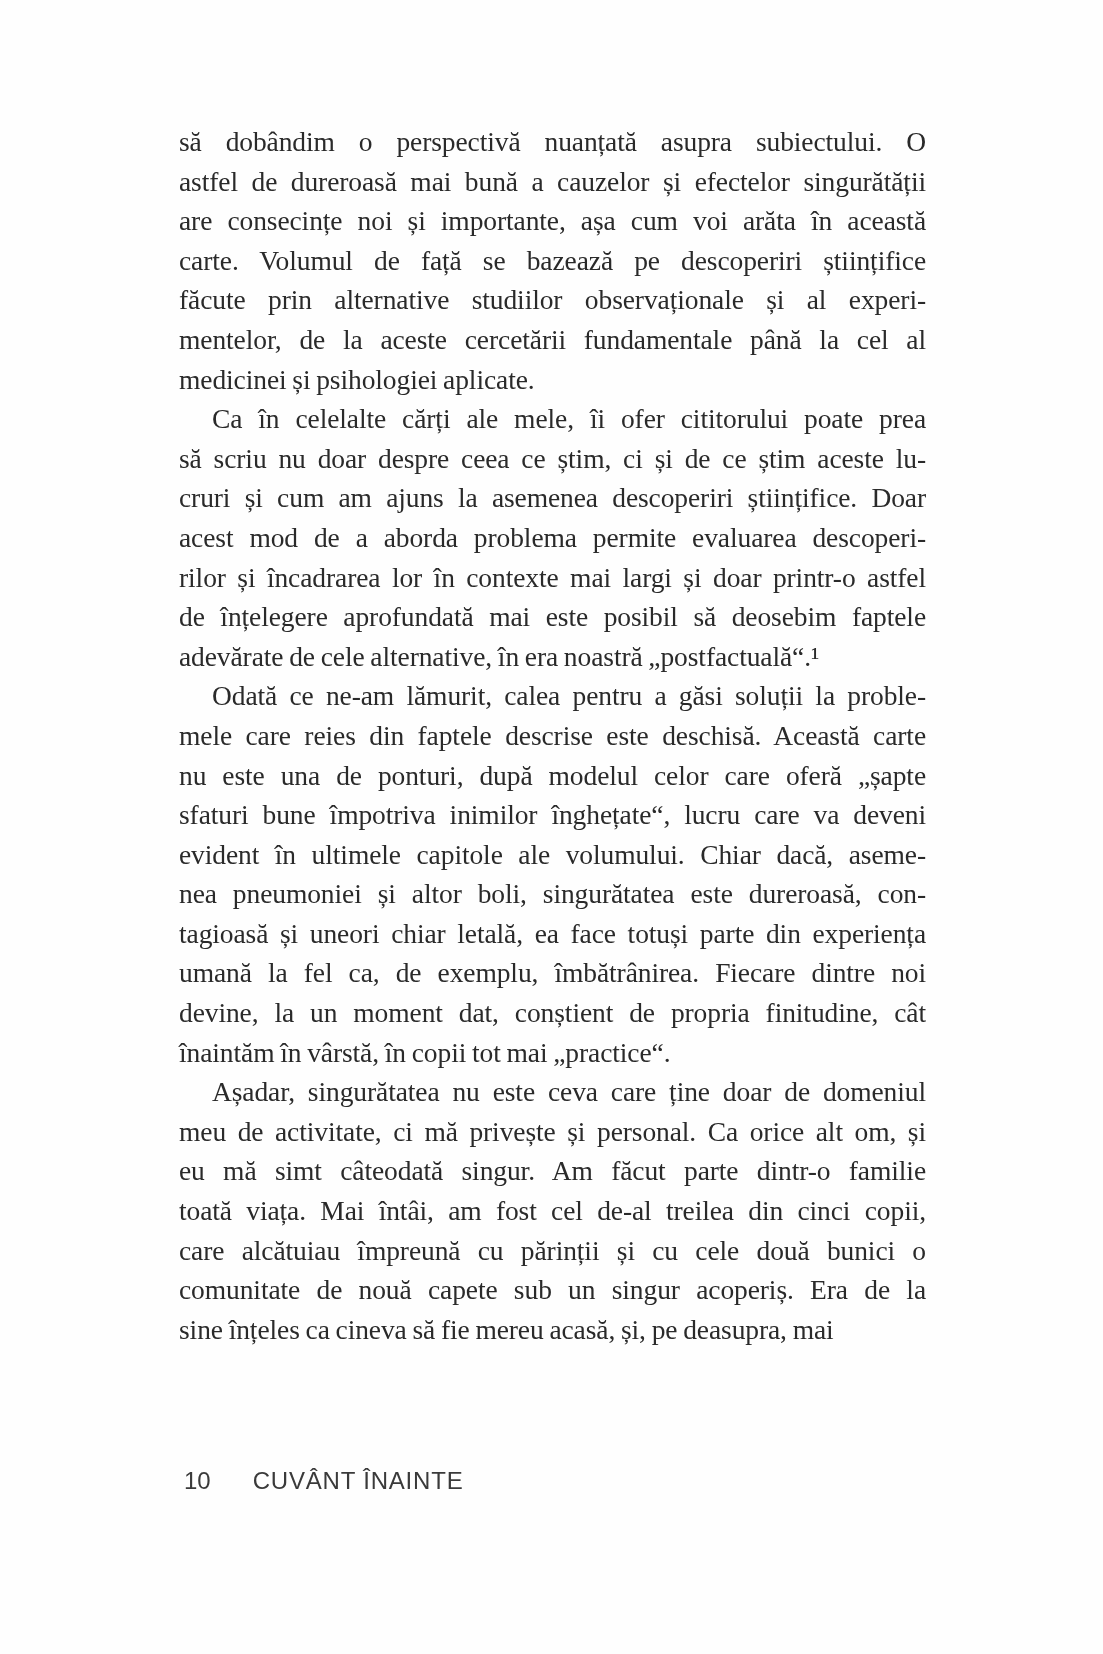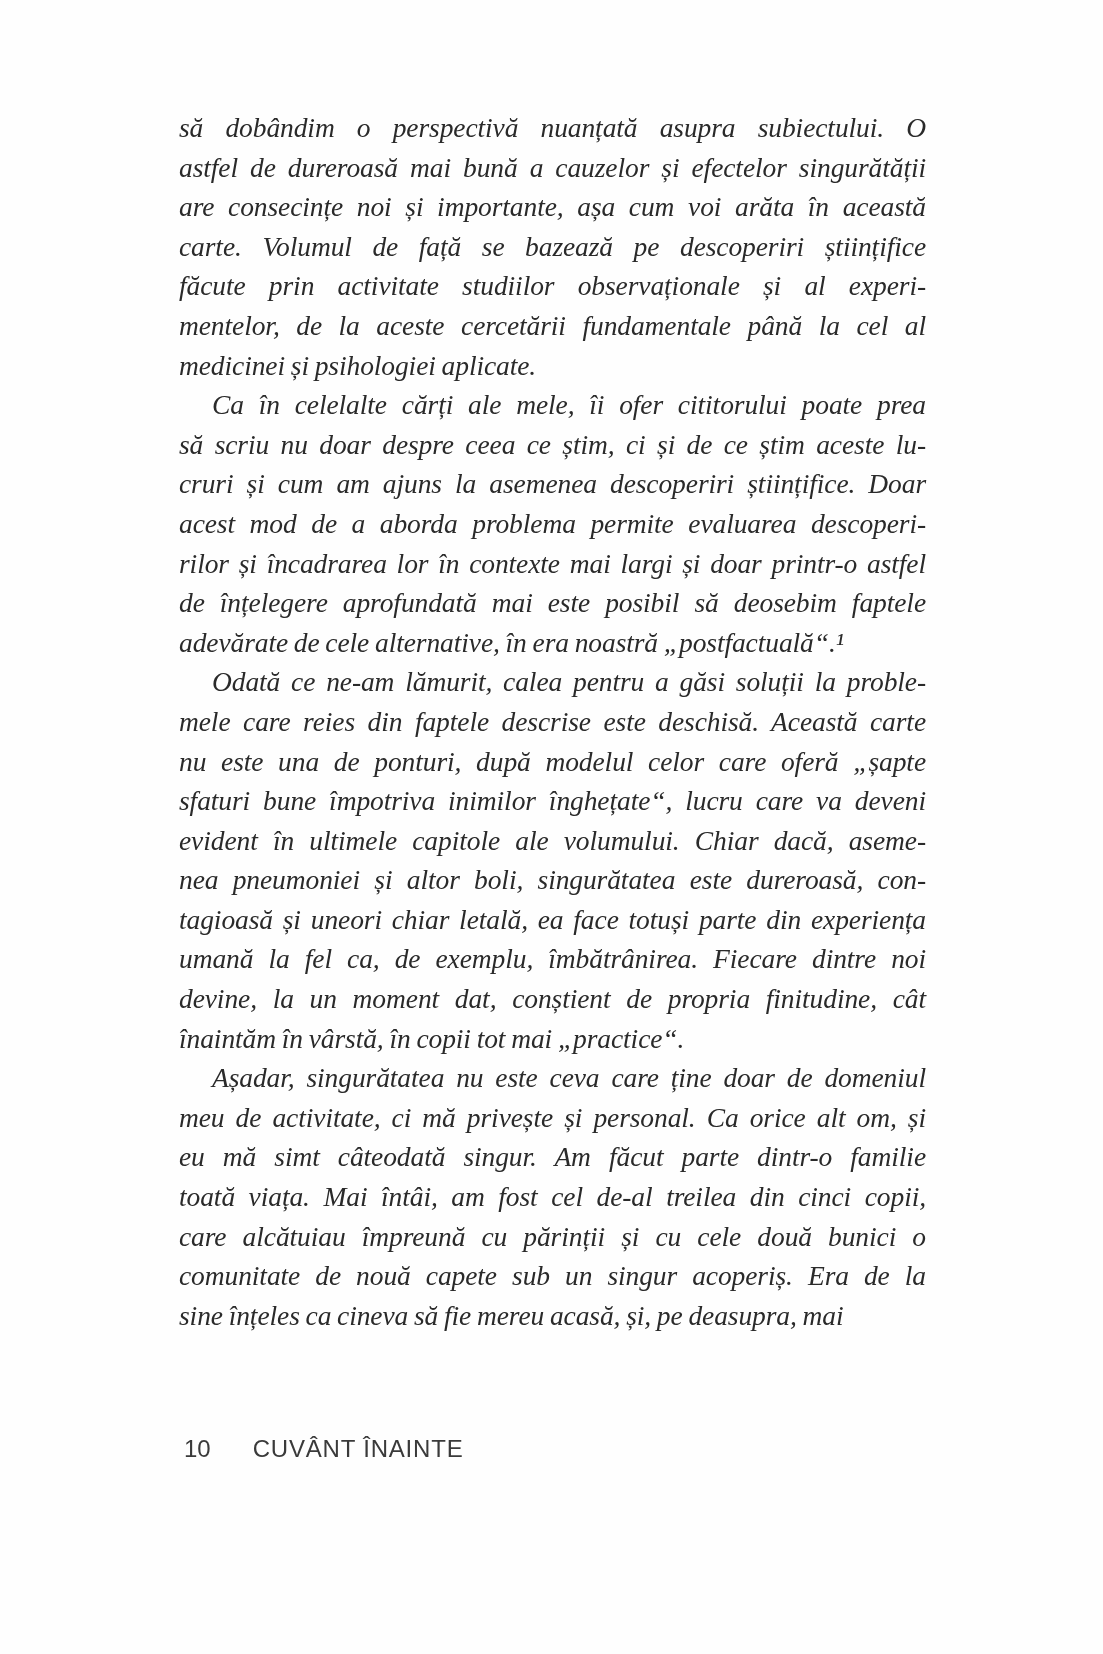--- a/index.html
+++ b/index.html
@@ -14,43 +14,42 @@
     width: 1103px;
     height: 1654px;
     background: var(--bg);
     overflow: hidden;
     font-family: "Liberation Serif", "DejaVu Serif", serif;
     color: var(--text);
   }
   .text-block {
     position: absolute;
     left: 179px;
-    top: 108px;
+    top: 122px;
     width: 747px;
     font-size: 27.5px;
     line-height: 39.6px;
     word-spacing: -1px;
     letter-spacing: -0.1px;
-    font-style: italic;
   }
   .line {
     text-align: justify;
     text-align-last: justify;
     white-space: normal;
   }
   .line.para-end {
     text-align-last: left;
   }
   .line.indent {
     text-indent: 33px;
   }
   .footer {
     position: absolute;
     left: 184px;
-    top: 1435px;
+    top: 1467px;
     font-family: "Liberation Sans", "DejaVu Sans", sans-serif;
     font-size: 24px;
     color: var(--footer-text);
     display: flex;
     align-items: baseline;
   }
   .page-number {
     display: inline-block;
     margin-right: 42px;
   }
@@ -62,21 +61,21 @@
 </head>
 <body>
 
 <div class="page">
 
   <div class="text-block">
       <div class="line">să dobândim o perspectivă nuanțată asupra subiectului. O</div>
       <div class="line">astfel de dureroasă mai bună a cauzelor și efectelor singurătății</div>
       <div class="line">are consecințe noi și importante, așa cum voi arăta în această</div>
       <div class="line">carte. Volumul de față se bazează pe descoperiri științifice</div>
-      <div class="line">făcute prin activitate studiilor observaționale și al experi-</div>
+      <div class="line">făcute prin alternative studiilor observaționale și al experi-</div>
       <div class="line">mentelor, de la aceste cercetării fundamentale până la cel al</div>
       <div class="line para-end">medicinei și psihologiei aplicate.</div>
       <div class="line indent">Ca în celelalte cărți ale mele, îi ofer cititorului poate prea</div>
       <div class="line">să scriu nu doar despre ceea ce știm, ci și de ce știm aceste lu-</div>
       <div class="line">cruri și cum am ajuns la asemenea descoperiri științifice. Doar</div>
       <div class="line">acest mod de a aborda problema permite evaluarea descoperi-</div>
       <div class="line">rilor și încadrarea lor în contexte mai largi și doar printr-o astfel</div>
       <div class="line">de înțelegere aprofundată mai este posibil să deosebim faptele</div>
       <div class="line para-end">adevărate de cele alternative, în era noastră „postfactuală“.¹</div>
       <div class="line indent">Odată ce ne-am lămurit, calea pentru a găsi soluții la proble-</div>

